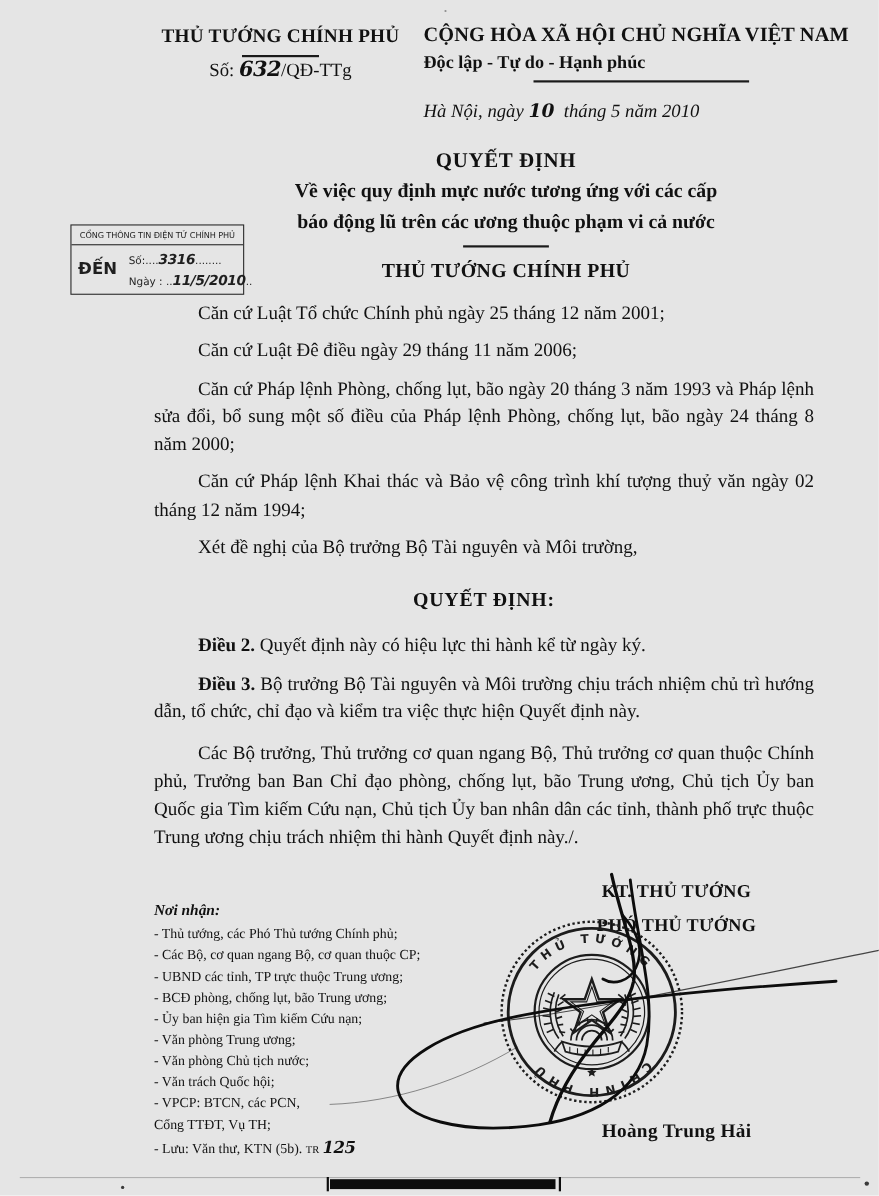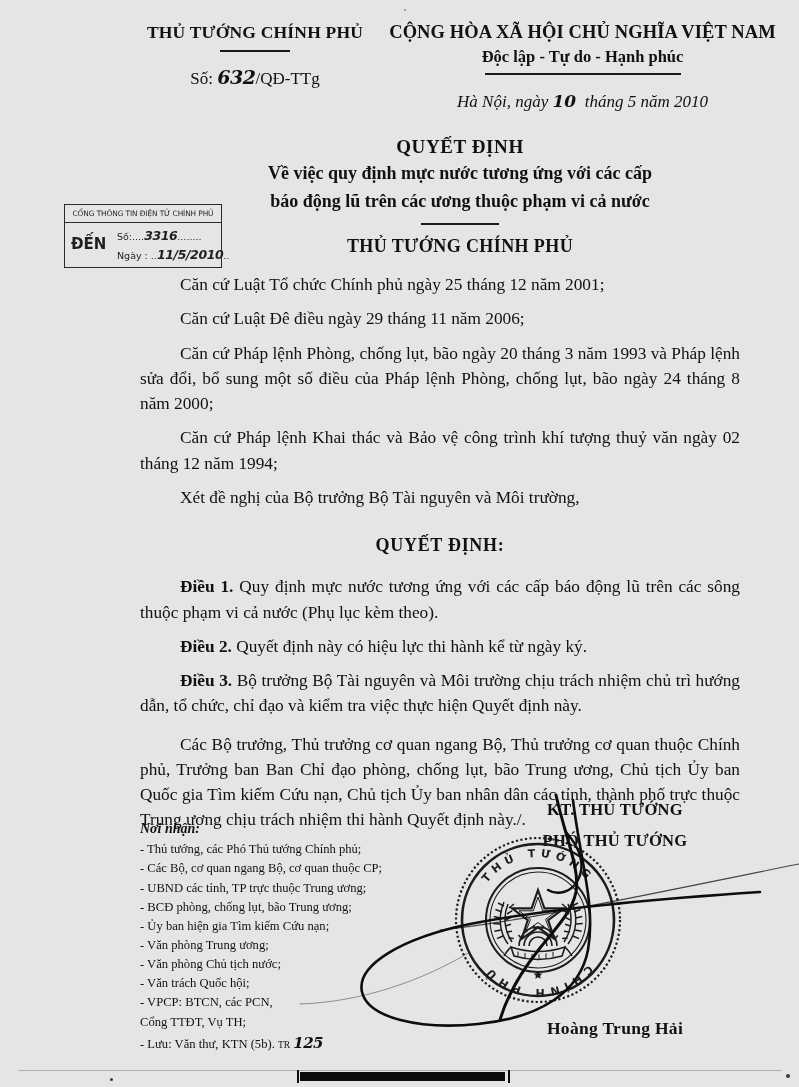--- a/index.html
+++ b/index.html
@@ -33,21 +33,21 @@
     left: 130px;
     top: 0;
     width: 250px;
     text-align: center;
   }
   .hdr-right {
     position: absolute;
     left: 385px;
     top: 0;
     width: 395px;
-    text-align: center;
+    text-align: left;
   }
   .org-name {
     font-weight: bold;
     font-size: 17.5px;
     letter-spacing: 0.2px;
     white-space: nowrap;
   }
   .nation-name {
     font-weight: bold;
     font-size: 18.5px;
@@ -67,21 +67,20 @@
     margin: 7px auto 0 auto;
   }
   .rule-med {
     width: 196px;
     height: 2px;
     background: #1a1a1a;
     margin: 6px auto 0 auto;
   }
   .doc-num {
     font-size: 17px;
-    margin-top: 14px;
     white-space: nowrap;
   }
   .hw {
     font-family: "DejaVu Serif", serif;
     font-weight: bold;
     font-style: italic;
     font-size: 19px;
     letter-spacing: -0.5px;
   }
   .place-date {
@@ -355,21 +354,20 @@
 
   <div class="body">
     <p class="para short">Căn cứ Luật Tổ chức Chính phủ ngày 25 tháng 12 năm 2001;</p>
     <p class="para short">Căn cứ Luật Đê điều ngày 29 tháng 11 năm 2006;</p>
     <p class="para">Căn cứ Pháp lệnh Phòng, chống lụt, bão ngày 20 tháng 3 năm 1993 và Pháp lệnh sửa đổi, bổ sung một số điều của Pháp lệnh Phòng, chống lụt, bão ngày 24 tháng 8 năm 2000;</p>
     <p class="para">Căn cứ Pháp lệnh Khai thác và Bảo vệ công trình khí tượng thuỷ văn ngày 02 tháng 12 năm 1994;</p>
     <p class="para short">Xét đề nghị của Bộ trưởng Bộ Tài nguyên và Môi trường,</p>
 
     <p class="para decide-word">QUYẾT ĐỊNH:</p>
 
-    <p class="para"><span class="art-label">Điều 1.</span><span> Quy định mực nước tương ứng với các cấp báo động lũ trên các sông thuộc phạm vi cả nước (Phụ lục kèm theo).</span></p>
 
     <p class="para short"><span class="art-label">Điều 2.</span><span> Quyết định này có hiệu lực thi hành kể từ ngày ký.</span></p>
 
     <p class="para"><span class="art-label">Điều 3.</span><span> Bộ trưởng Bộ Tài nguyên và Môi trường chịu trách nhiệm chủ trì hướng dẫn, tổ chức, chỉ đạo và kiểm tra việc thực hiện Quyết định này.</span></p>
 
     <div class="gap-sm"></div>
 
     <p class="para">Các Bộ trưởng, Thủ trưởng cơ quan ngang Bộ, Thủ trưởng cơ quan thuộc Chính phủ, Trưởng ban Ban Chỉ đạo phòng, chống lụt, bão Trung ương, Chủ tịch Ủy ban Quốc gia Tìm kiếm Cứu nạn, Chủ tịch Ủy ban nhân dân các tỉnh, thành phố trực thuộc Trung ương chịu trách nhiệm thi hành Quyết định này./.</p>
   </div>
 

